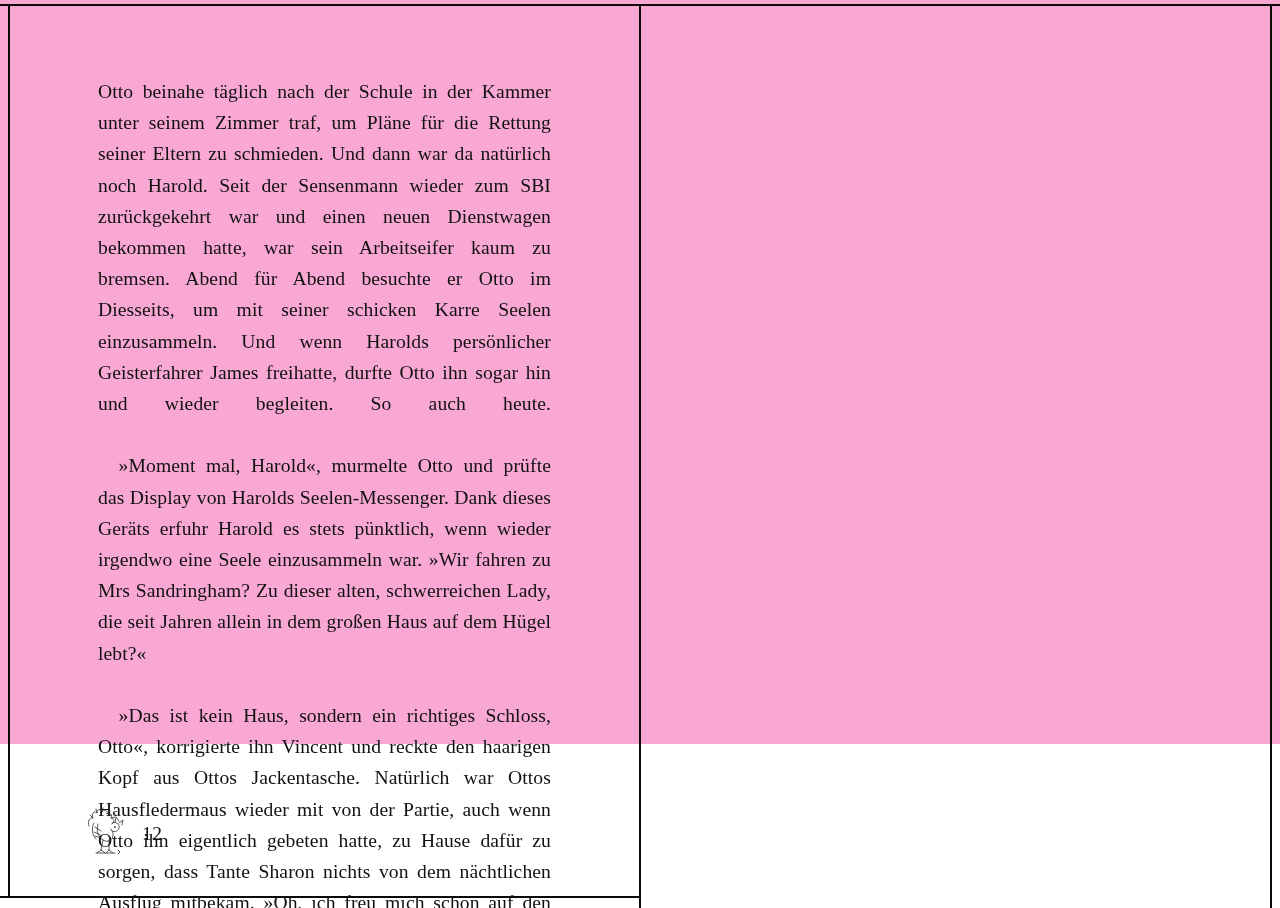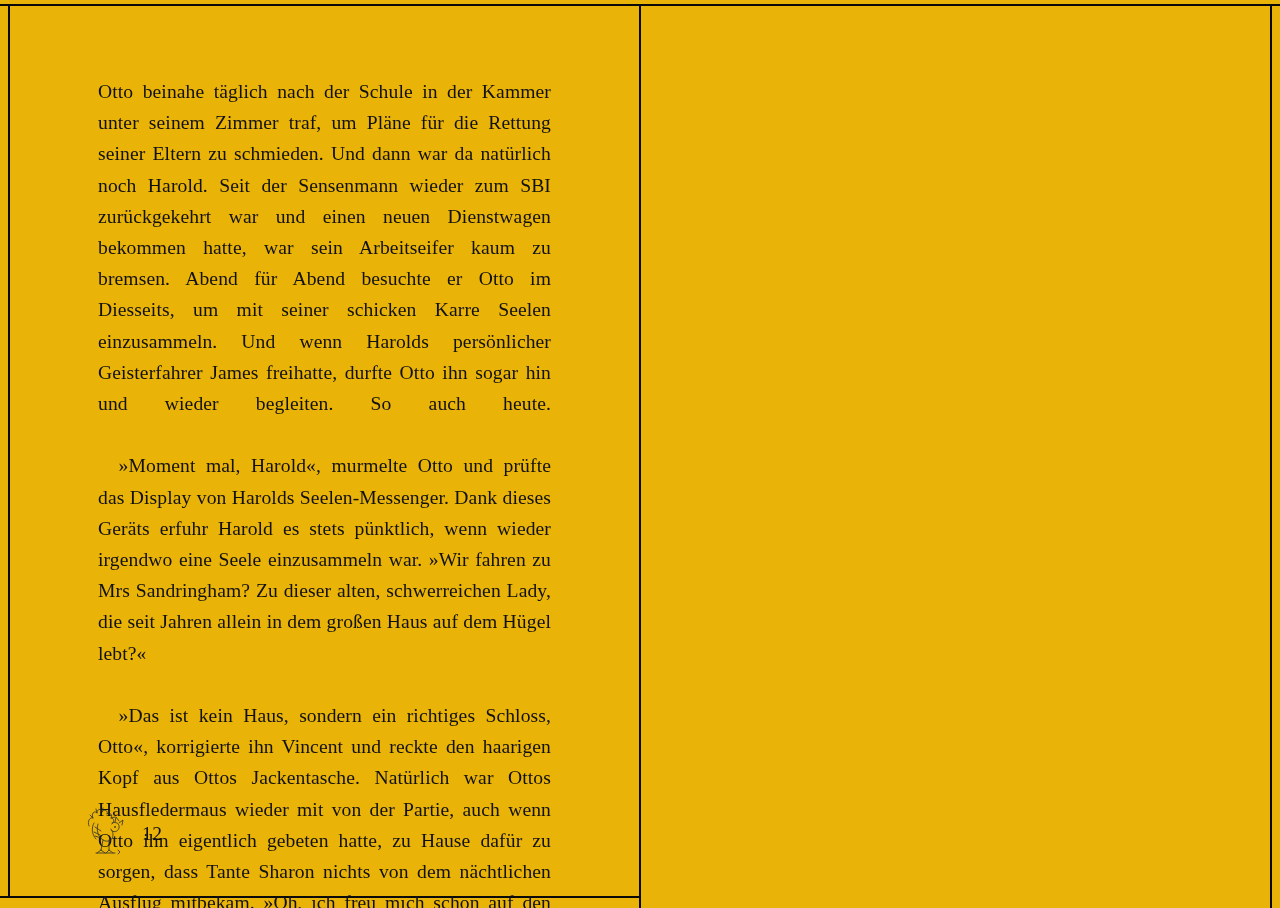--- a/index.html
+++ b/index.html
@@ -12,22 +12,22 @@
     width: 1280px;
     height: 908px;
     font-family: "Liberation Serif", "DejaVu Serif", serif;
     color: #111111;
     overflow: hidden;
   }
 
   .spread {
     position: relative;
     width: 1280px;
-    height: 908px;
-    background: #eab308;
+    height: 744px;
+    background: #f9a8d4;
     box-sizing: border-box;
   }
 
   
   .edge {
     position: absolute;
     background: #0a0a0a;
   }
   .edge-top    { left: 0;     top: 4px;   width: 1280px; height: 2px; }
   .edge-bottom-left { left: 0; top: 896px; width: 641px; height: 2px; }

